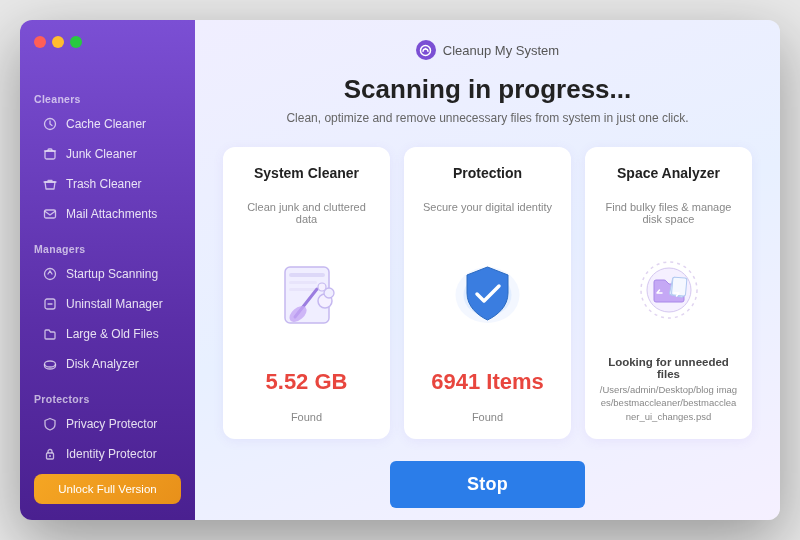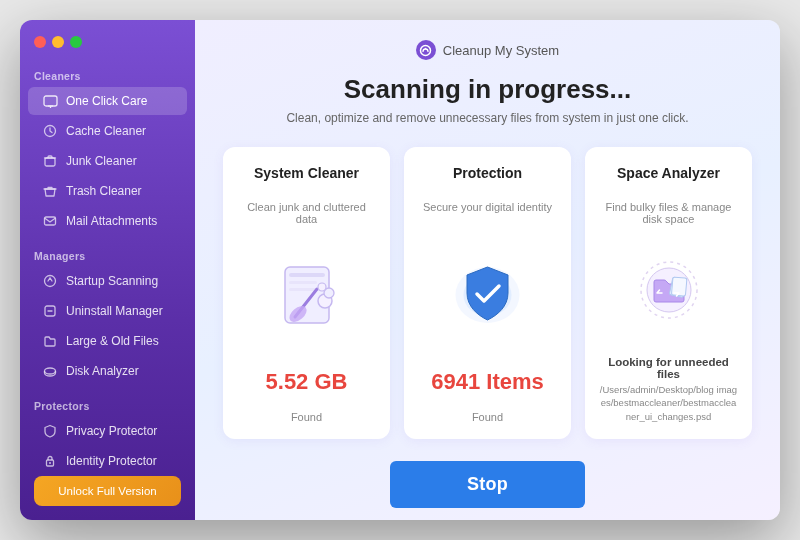--- a/index.html
+++ b/index.html
@@ -41,20 +41,21 @@
     }
     .tl-red { background: #ff5f57; }
     .tl-yellow { background: #ffbd2e; }
     .tl-green { background: #28c940; }
     .sidebar-section-label {
       font-size: 10.5px;
       font-weight: 600;
       color: rgba(255,255,255,0.65);
       padding: 6px 14px 4px 14px;
       letter-spacing: 0.3px;
+      margin-top: 23px;
     }
     .sidebar-item {
       display: flex;
       align-items: center;
       gap: 8px;
       padding: 6px 14px;
       cursor: pointer;
       border-radius: 6px;
       margin: 1px 8px;
       color: rgba(255,255,255,0.85);
@@ -225,30 +226,20 @@
 
   <div class="sidebar">
     <div class="traffic-lights">
       <div class="tl tl-red"></div>
       <div class="tl tl-yellow"></div>
       <div class="tl tl-green"></div>
     </div>
 
     <div class="sidebar-section-label">Cleaners</div>
 
-    <div class="sidebar-item active">
-      <span class="sidebar-icon">
-        <svg width="15" height="15" viewBox="0 0 15 15" fill="none">
-          <rect x="1" y="2" width="13" height="10" rx="2" stroke="white" stroke-width="1.3" fill="none"></rect>
-          <line x1="5" y1="12" x2="10" y2="12" stroke="white" stroke-width="1.3"></line>
-          <line x1="7.5" y1="12" x2="7.5" y2="14" stroke="white" stroke-width="1.3"></line>
-        </svg>
-      </span>
-      <span>One Click Care</span>
-    </div>
     <div class="sidebar-item">
       <span class="sidebar-icon">
         <svg width="14" height="14" viewBox="0 0 14 14" fill="none">
           <circle cx="7" cy="7" r="5.5" stroke="rgba(255,255,255,0.8)" stroke-width="1.3" fill="none"></circle>
           <path d="M7 4v3l2 1.5" stroke="rgba(255,255,255,0.8)" stroke-width="1.3" stroke-linecap="round"></path>
         </svg>
       </span>
       <span>Cache Cleaner</span>
     </div>
     <div class="sidebar-item">

